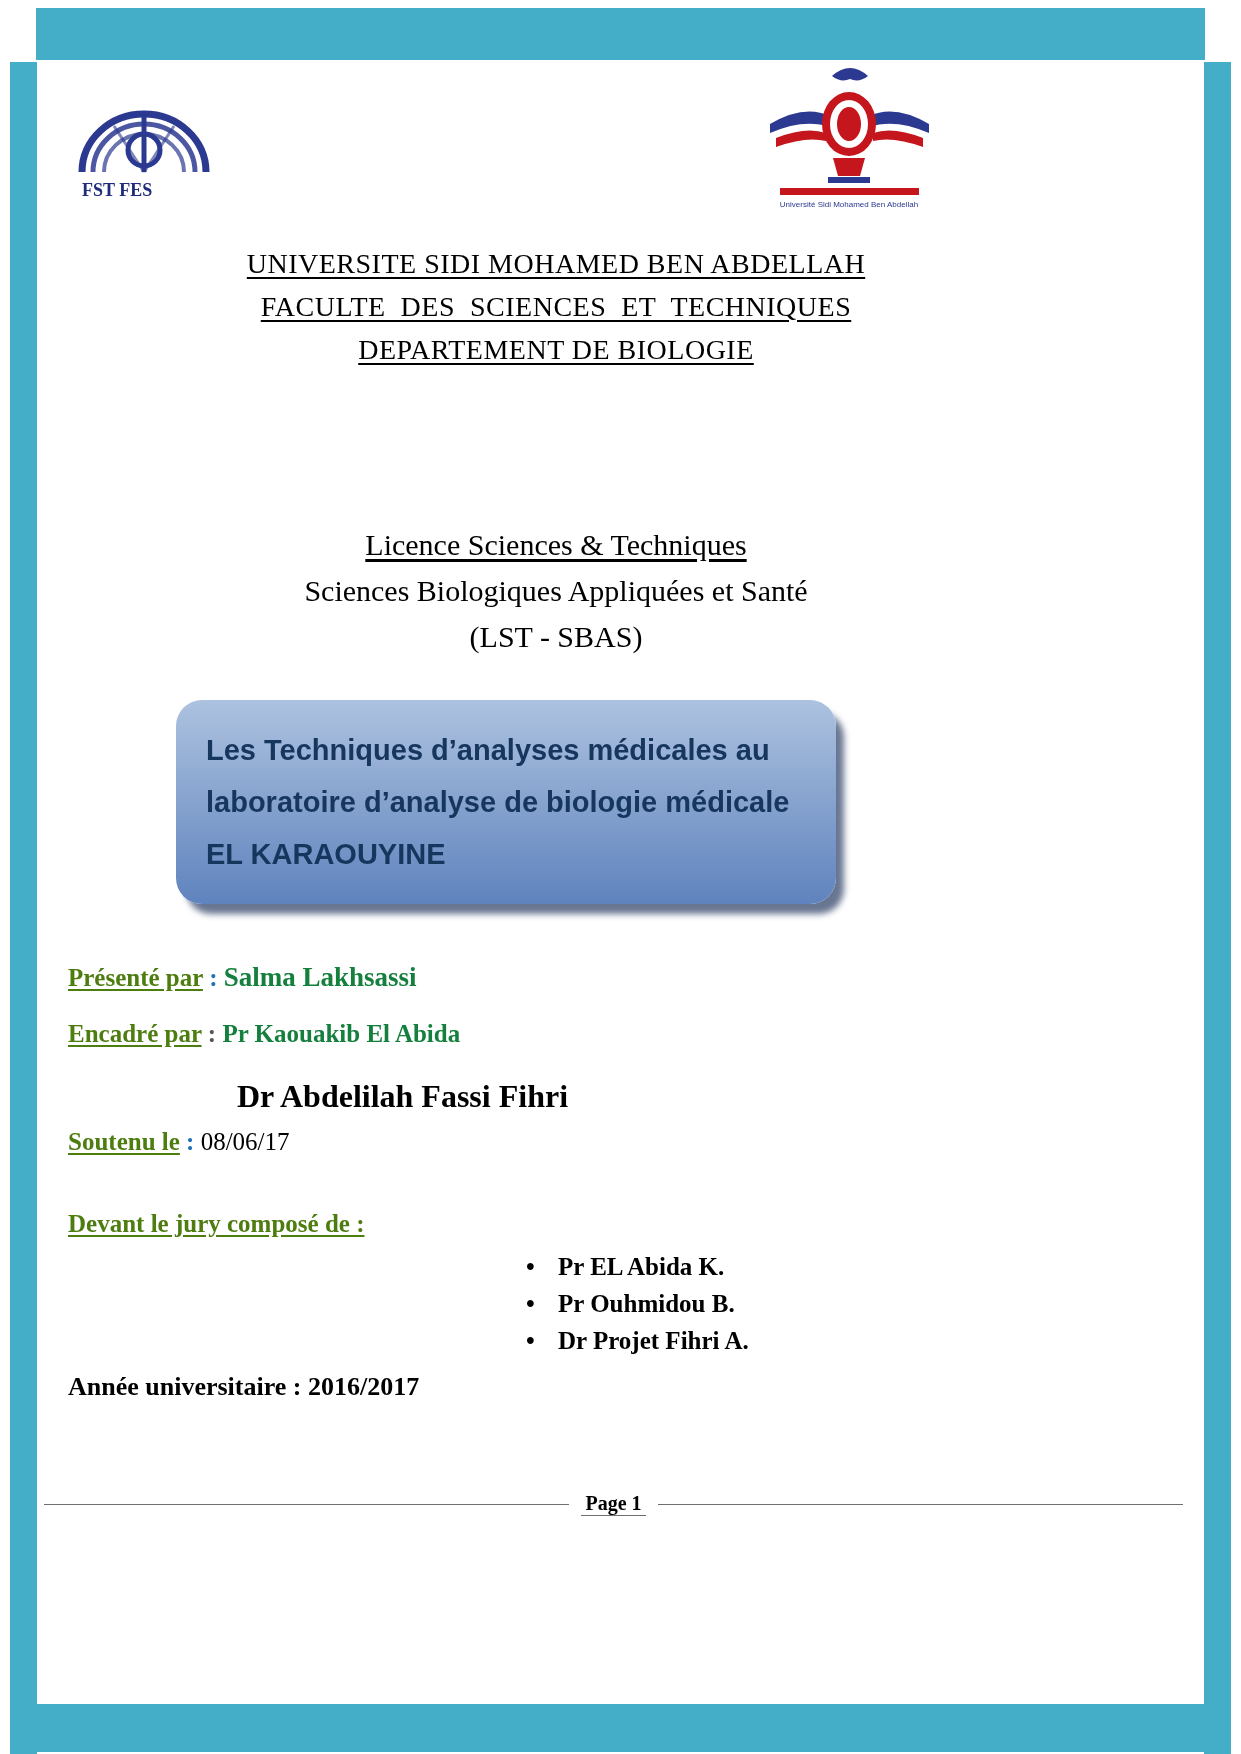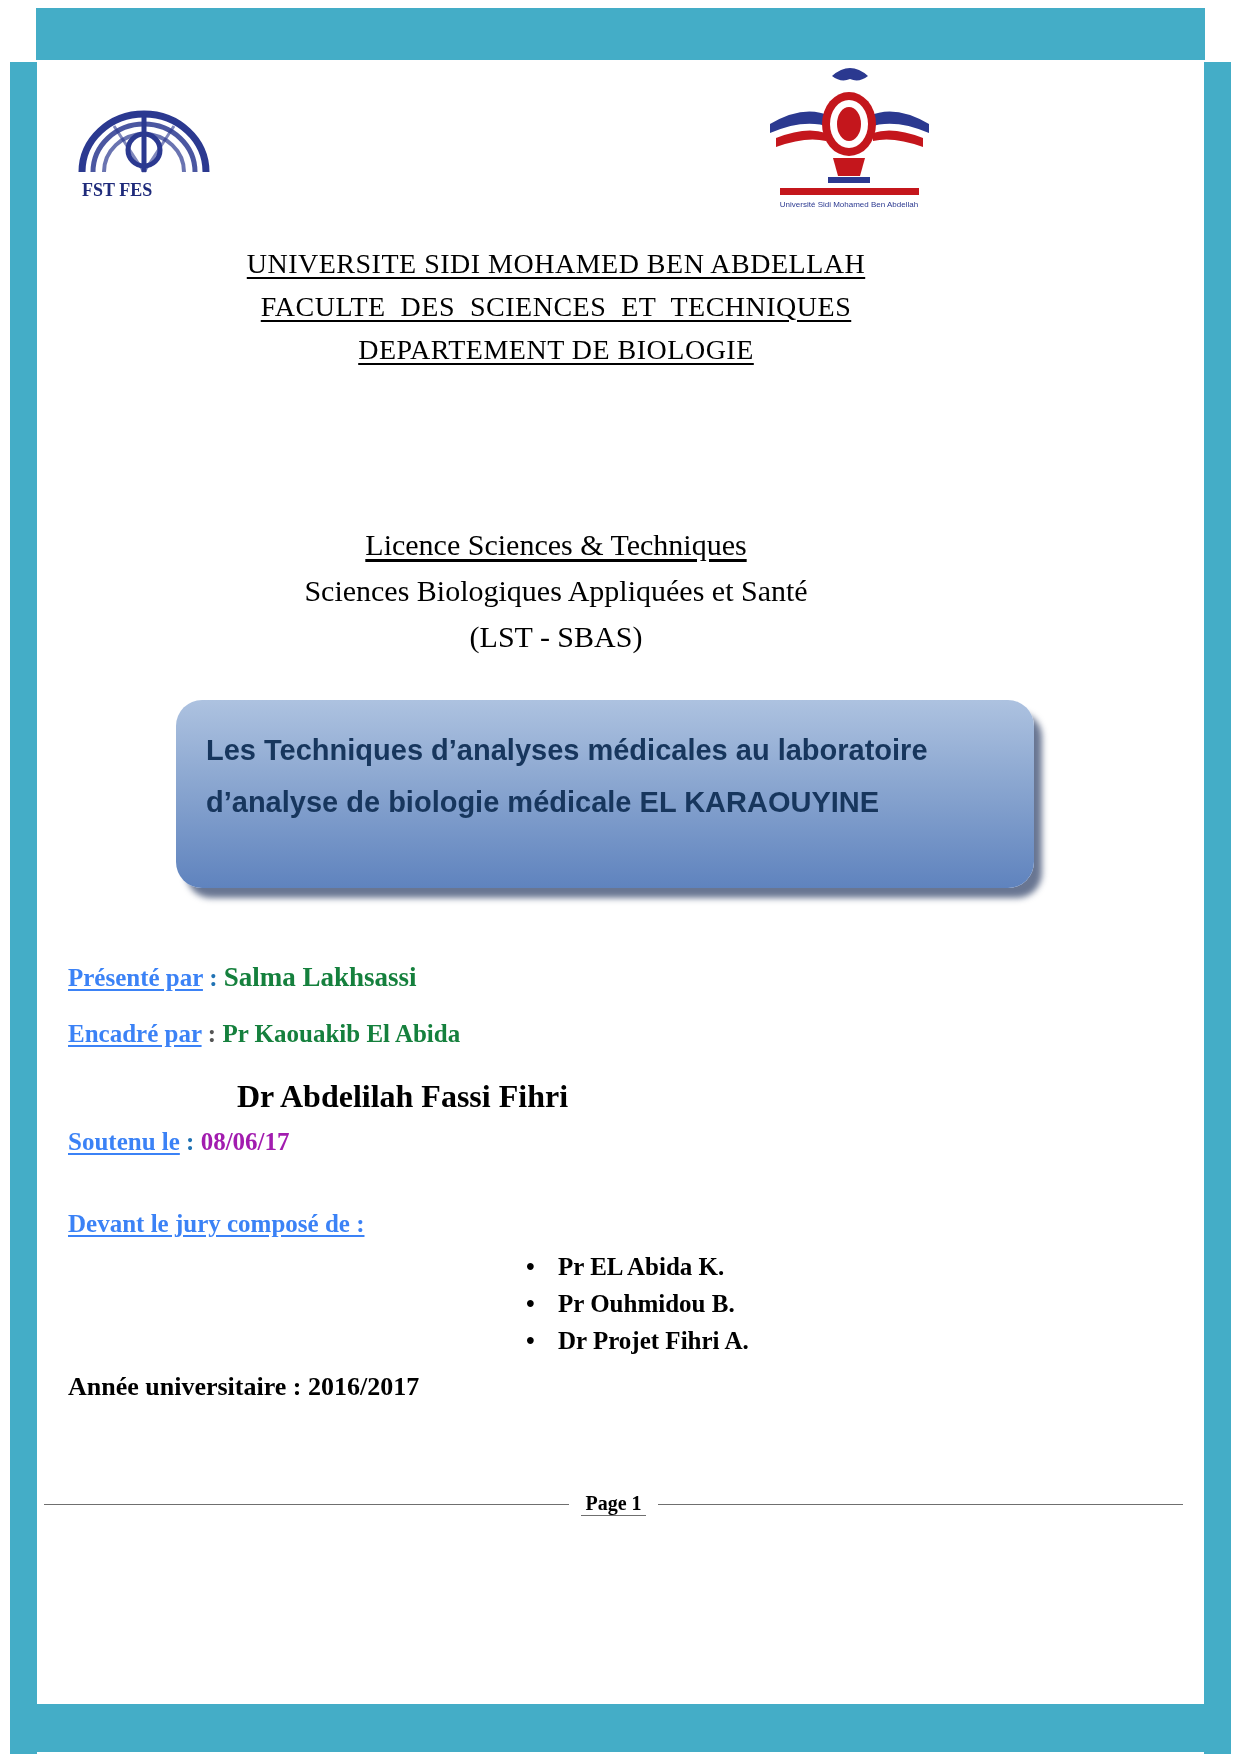--- a/index.html
+++ b/index.html
@@ -21,33 +21,33 @@
 
   .header-block { position:absolute; top:242px; width:100%; text-align:center; }
   .header-block .hline { font-size:28px; letter-spacing:0.5px; text-decoration:underline; text-underline-offset:4px; line-height:43px; }
   .hline-2 { white-space:pre-wrap; }
 
   .projet-line { position:absolute; top:458px; width:100%; text-align:center; font-size:26px; font-weight:bold; }
 
   .licence-block { position:absolute; top:522px; width:100%; text-align:center; font-size:30px; line-height:46px; }
   .licence-block .deg { text-decoration:underline; text-underline-offset:4px; }
 
-  .title-box { position:absolute; top:700px; left:140px; width:858px; min-height:188px;
+  .title-box { position:absolute; top:700px; left:140px; width:660px; min-height:188px;
                padding:24px 30px; border-radius:26px;
                background:linear-gradient(180deg,#ADC2E0 0%, #8AA6D0 45%, #5F83BE 100%);
                box-shadow:9px 11px 6px -1px rgba(24,44,88,0.65);
                font-family:"Liberation Sans", sans-serif; font-weight:bold;
                font-size:29px; line-height:52px; color:#17365D; }
 
   .info-line { position:absolute; left:32px; font-size:25px; }
-  .lbl { color:#3b82f6; font-weight:bold; text-decoration:underline; text-underline-offset:3px; }
+  .lbl { color:#4d7c0f; font-weight:bold; text-decoration:underline; text-underline-offset:3px; }
   .sep-blue { color:#2173B4; font-weight:bold; }
   .sep-gray { color:#555; font-weight:bold; }
   .val-bold { font-weight:bold; color:#15803d; }
-  .val-reg  { font-weight:bold; color:#a21caf; }
+  .val-reg  { font-weight:normal; color:#000000; }
 
   .line-presented { top:962px; }
   .line-presented .val-bold { font-size:27px; }
   .line-encadre   { top:1020px;text-align:right; }
   .line-supervisor2 { position:absolute; left:201px; top:1078px; font-size:32px; font-weight:bold; }
   .line-soutenu   { top:1128px; }
   .line-jurylabel { top:1210px; }
 
   .jury-list { position:absolute; left:482px; top:1248px; list-style:none; }
   .jury-list li { font-size:25px; font-weight:bold; line-height:37px; position:relative; padding-left:40px; }

